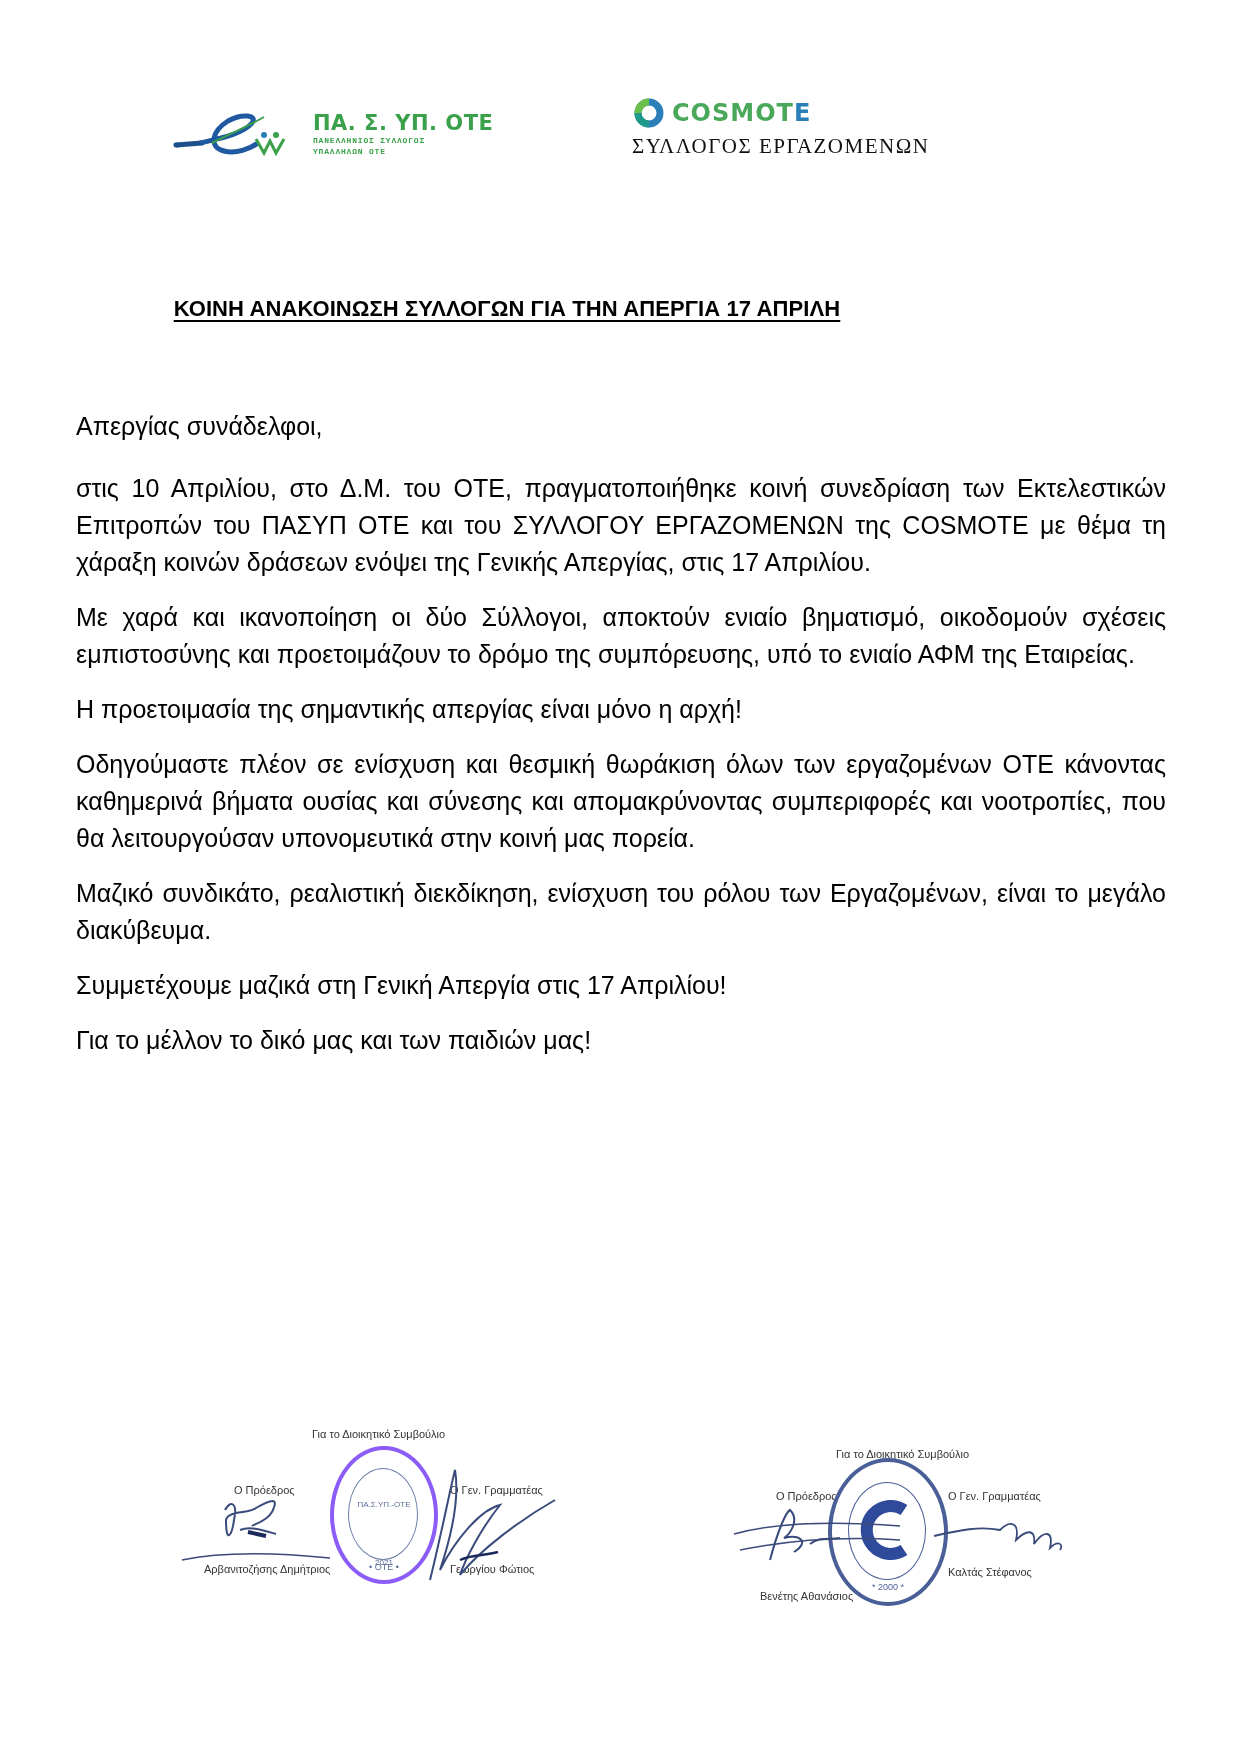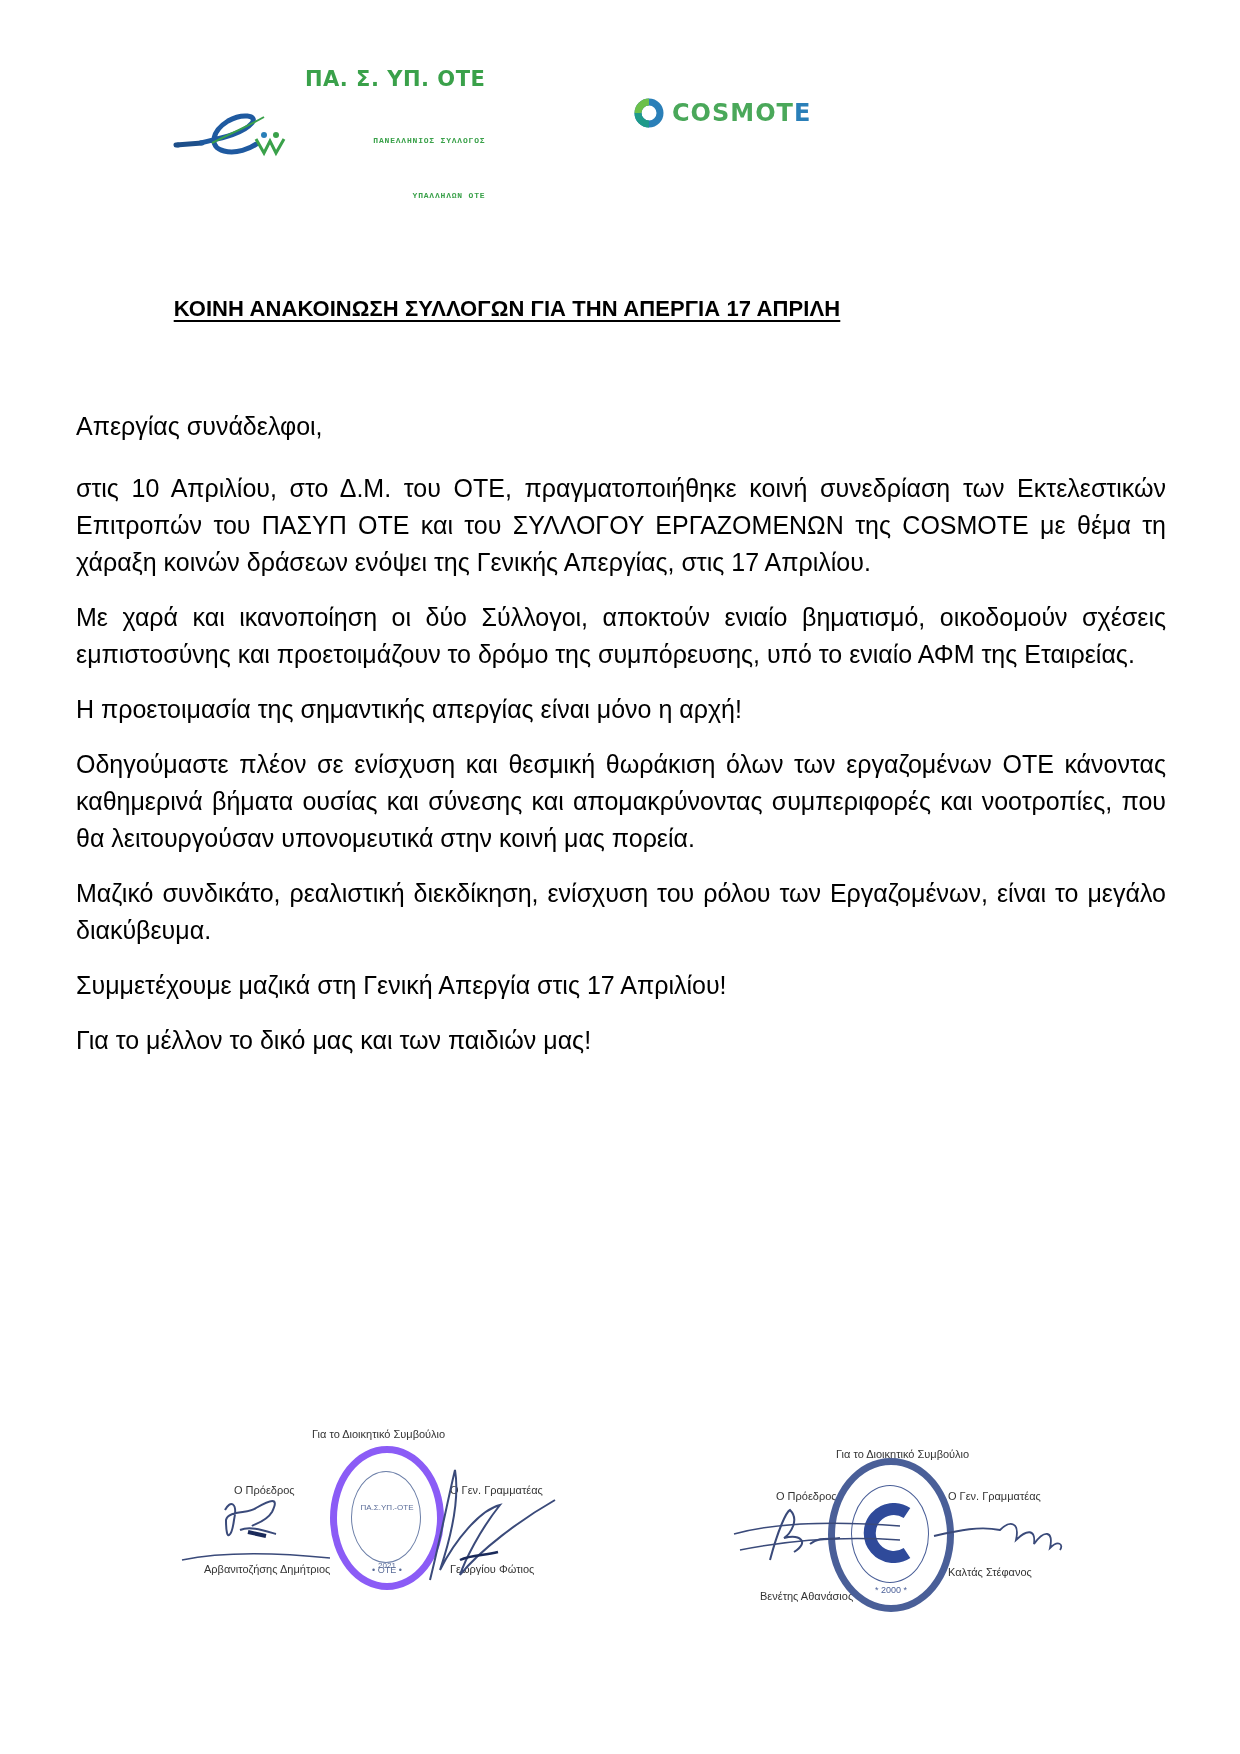--- a/index.html
+++ b/index.html
@@ -1,36 +1,36 @@
 <!DOCTYPE html>
 <html><head>
 <meta charset="utf-8">
 <style>
   html, body { margin: 0; padding: 0; background: #ffffff; }
   body { width: 1240px; height: 1754px; position: relative; overflow: hidden;
          font-family: "Liberation Sans", sans-serif; color: #000; }
   .logo-left { position: absolute; left: 172px; top: 108px; width: 350px; height: 52px; display: flex; align-items: center; }
   .logo-left svg { flex: none; }
-  .pasyp-text { margin-left: 8px; display: flex; flex-direction: column; align-items: flex-end; line-height: 1; gap: 44px; }
+  .pasyp-text { margin-left: 16px; display: flex; flex-direction: column; align-items: flex-start; line-height: 1; }
   .pasyp-title { font-family: "DejaVu Sans", sans-serif; font-weight: bold; font-size: 21px; color: #3aa14a; letter-spacing: 0.5px; }
   .pasyp-sub { font-family: Liberation Mono, monospace; font-weight: bold; font-size: 8px; color: #3aa14a; letter-spacing: 0.8px; margin-top: 3px; }
   .logo-right { position: absolute; left: 632px; top: 98px; width: 460px; height: 70px; }
   .cosmote-row { display: flex; align-items: center; margin-left: 2px; }
   .cosmote-word { font-family: "DejaVu Sans", sans-serif; font-weight: bold; font-size: 24px; color: #4aa85a; letter-spacing: 1px; margin-left: 8px; }
   .cosmote-word .e { color: #2a7fb8; }
   .union-name { font-family: "Liberation Serif", serif; font-size: 21px; letter-spacing: 1.5px; margin-top: 6px; color: #111; }
   .title { position: absolute; left: 0; width: 1014px; top: 296px; text-align: center;
            font-family: "Liberation Sans", sans-serif; font-size: 22px; font-weight: bold; }
   .title span { text-decoration: underline; text-decoration-thickness: 2px; text-underline-offset: 4px; letter-spacing: 0.1px; }
   .body { position: absolute; left: 76px; top: 408px; width: 1090px; font-size: 25px; line-height: 37px; }
   .body p { margin: 0 0 18px 0; text-align: justify; }
   .body p.greeting { margin-bottom: 25px; }
   .sig { position: absolute; font-family: "Liberation Sans", sans-serif; color: #333; }
   .sig .label { position: absolute; font-size: 11px; white-space: nowrap; }
-  .stamp { position: absolute; border-radius: 50%; border: 7px solid #8b5cf6; }
+  .stamp { position: absolute; border-radius: 50%; border: 4px solid #8b5cf6; }
   .stamp-inner { position: absolute; border-radius: 50%; border: 1.5px solid #6c7fa8; }
   .stamp-text { position: absolute; font-size: 10px; color: #5a6c98; text-align: center; width: 100%; }
 </style>
 </head>
 <body>
 
 <div class="logo-left">
   <svg width="125" height="50" viewBox="0 0 125 50">
     <path d="M4 36 L30 34" stroke="#1d4f8a" stroke-width="5" stroke-linecap="round"></path>
     <circle cx="6" cy="36" r="2.5" fill="#1d4f8a"></circle>
@@ -49,20 +49,21 @@
 
 <div class="logo-right">
   <div class="cosmote-row">
     <svg width="30" height="30" viewBox="0 0 30 30">
       <circle cx="15" cy="15" r="11" fill="none" stroke="#2a7fb8" stroke-width="7"></circle>
       <path d="M4 15 A11 11 0 0 1 15 4" fill="none" stroke="#6cc04a" stroke-width="7"></path>
       <path d="M15 26 A11 11 0 0 1 4 15" fill="none" stroke="#1f9a8a" stroke-width="7"></path>
     </svg>
     <span class="cosmote-word"><span>COSMOT</span><span class="e">E</span></span>
   </div>
+  <div class="union-name">ΣΥΛΛΟΓΟΣ ΕΡΓΑΖΟΜΕΝΩΝ</div>
 </div>
 
 <div class="title">
   <span>ΚΟΙΝΗ ΑΝΑΚΟΙΝΩΣΗ ΣΥΛΛΟΓΩΝ ΓΙΑ ΤΗΝ ΑΠΕΡΓΙΑ 17 ΑΠΡΙΛΗ</span>
 </div>
 
 <div class="body">
   <p class="greeting">Απεργίας συνάδελφοι,</p>
   <p>στις 10 Απριλίου, στο Δ.Μ. του ΟΤΕ, πραγματοποιήθηκε κοινή συνεδρίαση των Εκτελεστικών Επιτροπών του ΠΑΣΥΠ ΟΤΕ και του ΣΥΛΛΟΓΟΥ ΕΡΓΑΖΟΜΕΝΩΝ της COSMOTE με θέμα τη χάραξη κοινών δράσεων ενόψει της Γενικής Απεργίας, στις 17 Απριλίου.</p>
   <p>Με χαρά και ικανοποίηση οι δύο Σύλλογοι, αποκτούν ενιαίο βηματισμό, οικοδομούν σχέσεις εμπιστοσύνης και προετοιμάζουν το δρόμο της συμπόρευσης, υπό το ενιαίο ΑΦΜ της Εταιρείας.</p>

